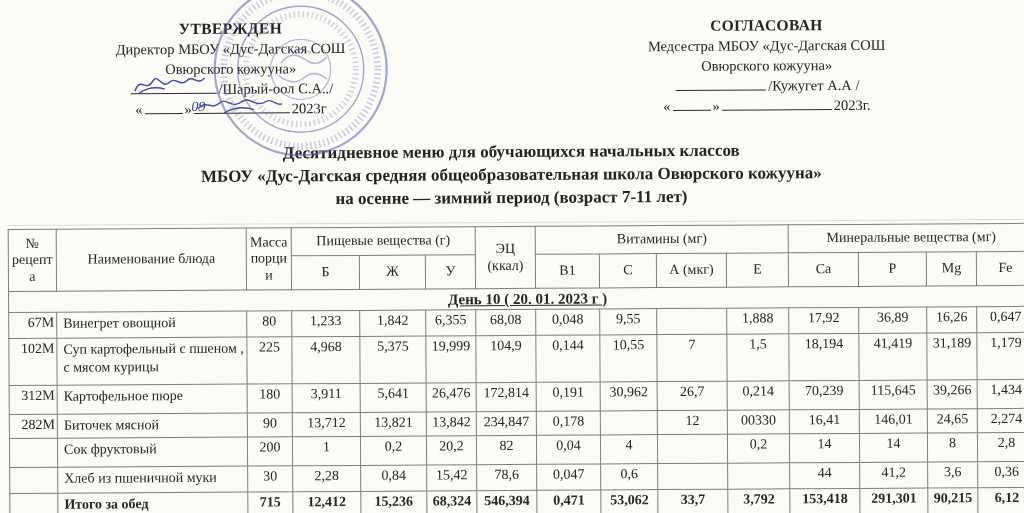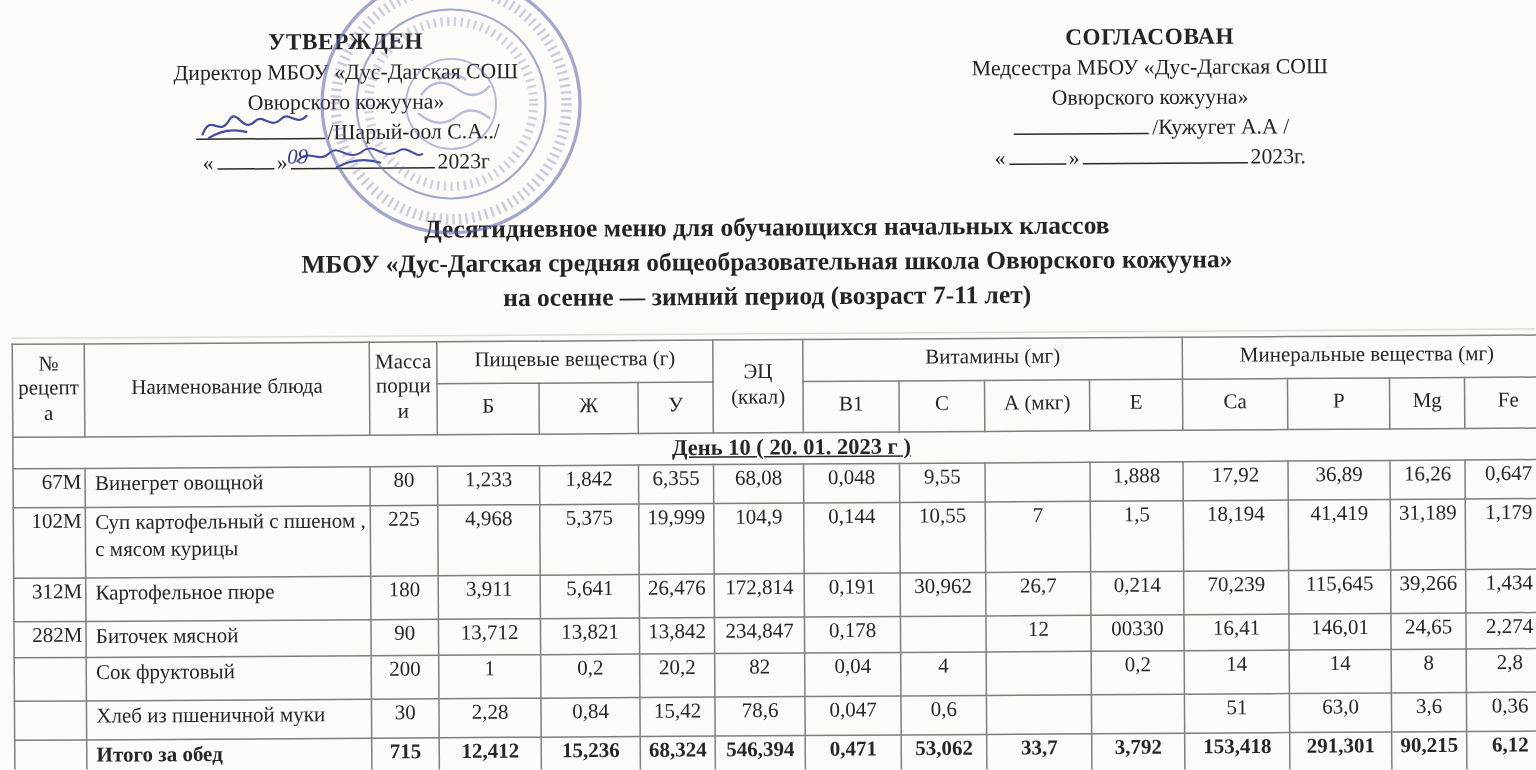--- a/index.html
+++ b/index.html
@@ -240,22 +240,22 @@
     <td class="c-dish">Хлеб из пшеничной муки</td>
     <td>30</td>
     <td>2,28</td>
     <td>0,84</td>
     <td>15,42</td>
     <td>78,6</td>
     <td>0,047</td>
     <td>0,6</td>
     <td></td>
     <td></td>
-    <td>51</td>
-    <td>63,0</td>
+    <td>44</td>
+    <td>41,2</td>
     <td>3,6</td>
     <td>0,36</td>
   </tr>
           <tr class="total-row">
     <td class="c-code"></td>
     <td class="c-dish">Итого за обед</td>
     <td>715</td>
     <td>12,412</td>
     <td>15,236</td>
     <td>68,324</td>

